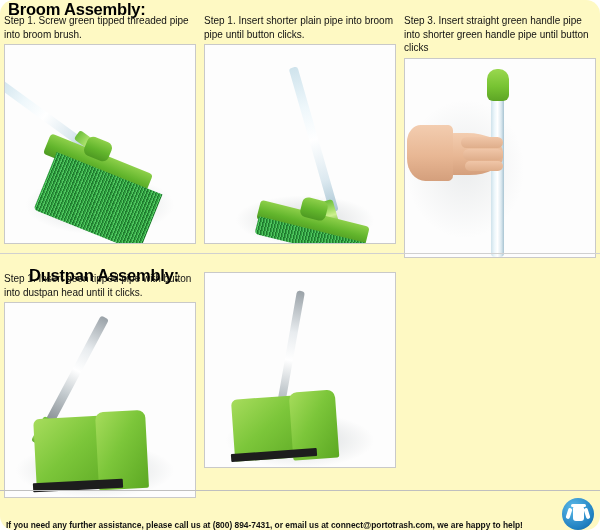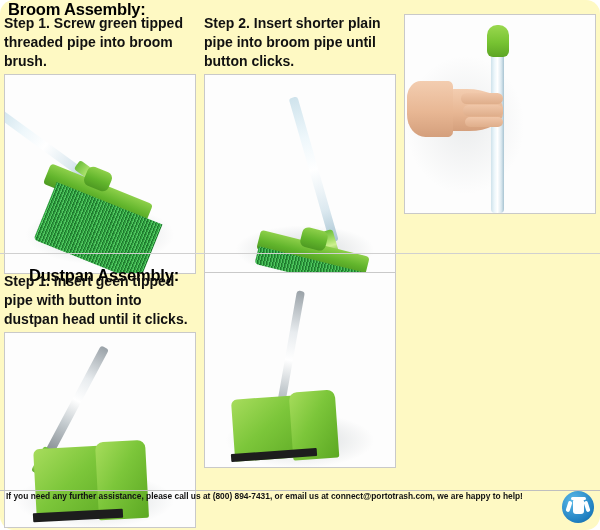--- a/index.html
+++ b/index.html
@@ -33,22 +33,22 @@
   .steps-row {
     display: flex;
     width: 600px;
     gap: 0px;
   }
   .step-col {
     width: 200px;
     padding: 0 4px;
   }
   .step-caption {
-    font-size: 14px;
-    font-weight: bold;
+    font-size: 10px;
+    font-weight: normal;
     line-height: 1.35;
     color: #111;
     margin: 0 0 3px 0;
     min-height: 23px;
   }
   .photo {
     position: relative;
     width: 192px;
     height: 200px;
     border: 1px solid #c9c9c9;
@@ -125,21 +125,21 @@
 
   
   .footer {
     position: absolute;
     left: 0;
     bottom: 0;
     width: 600px;
     height: 40px;
     border-top: 1px solid #bfbfbf;
     display: flex;
-    align-items: flex-start;
+    align-items: flex-end;
     padding: 0 6px;
   }
   .footer-text {
     font-size: 8.4px;
     font-weight: bold;
     color: #111;
     flex: 1;
   }
   .footer-logo {
     width: 32px;
@@ -197,32 +197,33 @@
         <div class="pipe" style="left:-8px;top:32px;width:118px;height:9px;transform:rotate(36deg);transform-origin:left center;"></div>
         <div class="green-tip" style="left:72px;top:84px;width:30px;height:11px;transform:rotate(36deg);transform-origin:left center;"></div>
 
         <div class="broom-body" style="left:38px;top:108px;width:110px;height:22px;transform:rotate(22deg);"></div>
         <div class="bristles" style="left:36px;top:126px;width:114px;height:62px;transform:rotate(22deg);"></div>
         <div class="broom-body" style="left:80px;top:94px;width:26px;height:20px;transform:rotate(22deg);border-radius:6px;"></div>
       </div>
     </div>
 
     <div class="step-col">
-      <p class="step-caption">Step 2. Insert shorter plain pipe into broom pipe until button clicks.</p>
+      <p class="step-caption">Step 1. Insert shorter plain pipe into broom pipe until button clicks.</p>
       <div class="photo">
         <div class="shadow-blob" style="left:30px;top:150px;width:140px;height:50px;"></div>
         <div class="pipe" style="left:88px;top:18px;width:150px;height:9px;transform:rotate(74deg);transform-origin:left center;"></div>
         <div class="green-tip" style="left:122px;top:150px;width:26px;height:11px;transform:rotate(74deg);transform-origin:left center;"></div>
         <div class="broom-body" style="left:52px;top:168px;width:112px;height:20px;transform:rotate(14deg);"></div>
         <div class="broom-body" style="left:96px;top:154px;width:26px;height:20px;transform:rotate(14deg);border-radius:6px;"></div>
         <div class="bristles" style="left:50px;top:185px;width:116px;height:18px;transform:rotate(14deg);"></div>
       </div>
     </div>
 
     <div class="step-col">
+      <p class="step-caption">Step 3. Insert straight green handle pipe into shorter green handle pipe until button clicks</p>
       <div class="photo">
         <div class="shadow-blob" style="left:0px;top:40px;width:120px;height:140px;opacity:.45;"></div>
 
         <div class="pipe" style="left:86px;top:20px;width:13px;height:178px;border-radius:4px;"></div>
 
         <div class="grip" style="left:82px;top:10px;width:22px;height:32px;"></div>
 
         <div class="hand" style="left:18px;top:74px;width:80px;height:42px;"></div>
         <div class="finger" style="left:56px;top:78px;width:42px;height:11px;"></div>
         <div class="finger" style="left:58px;top:90px;width:40px;height:11px;"></div>

